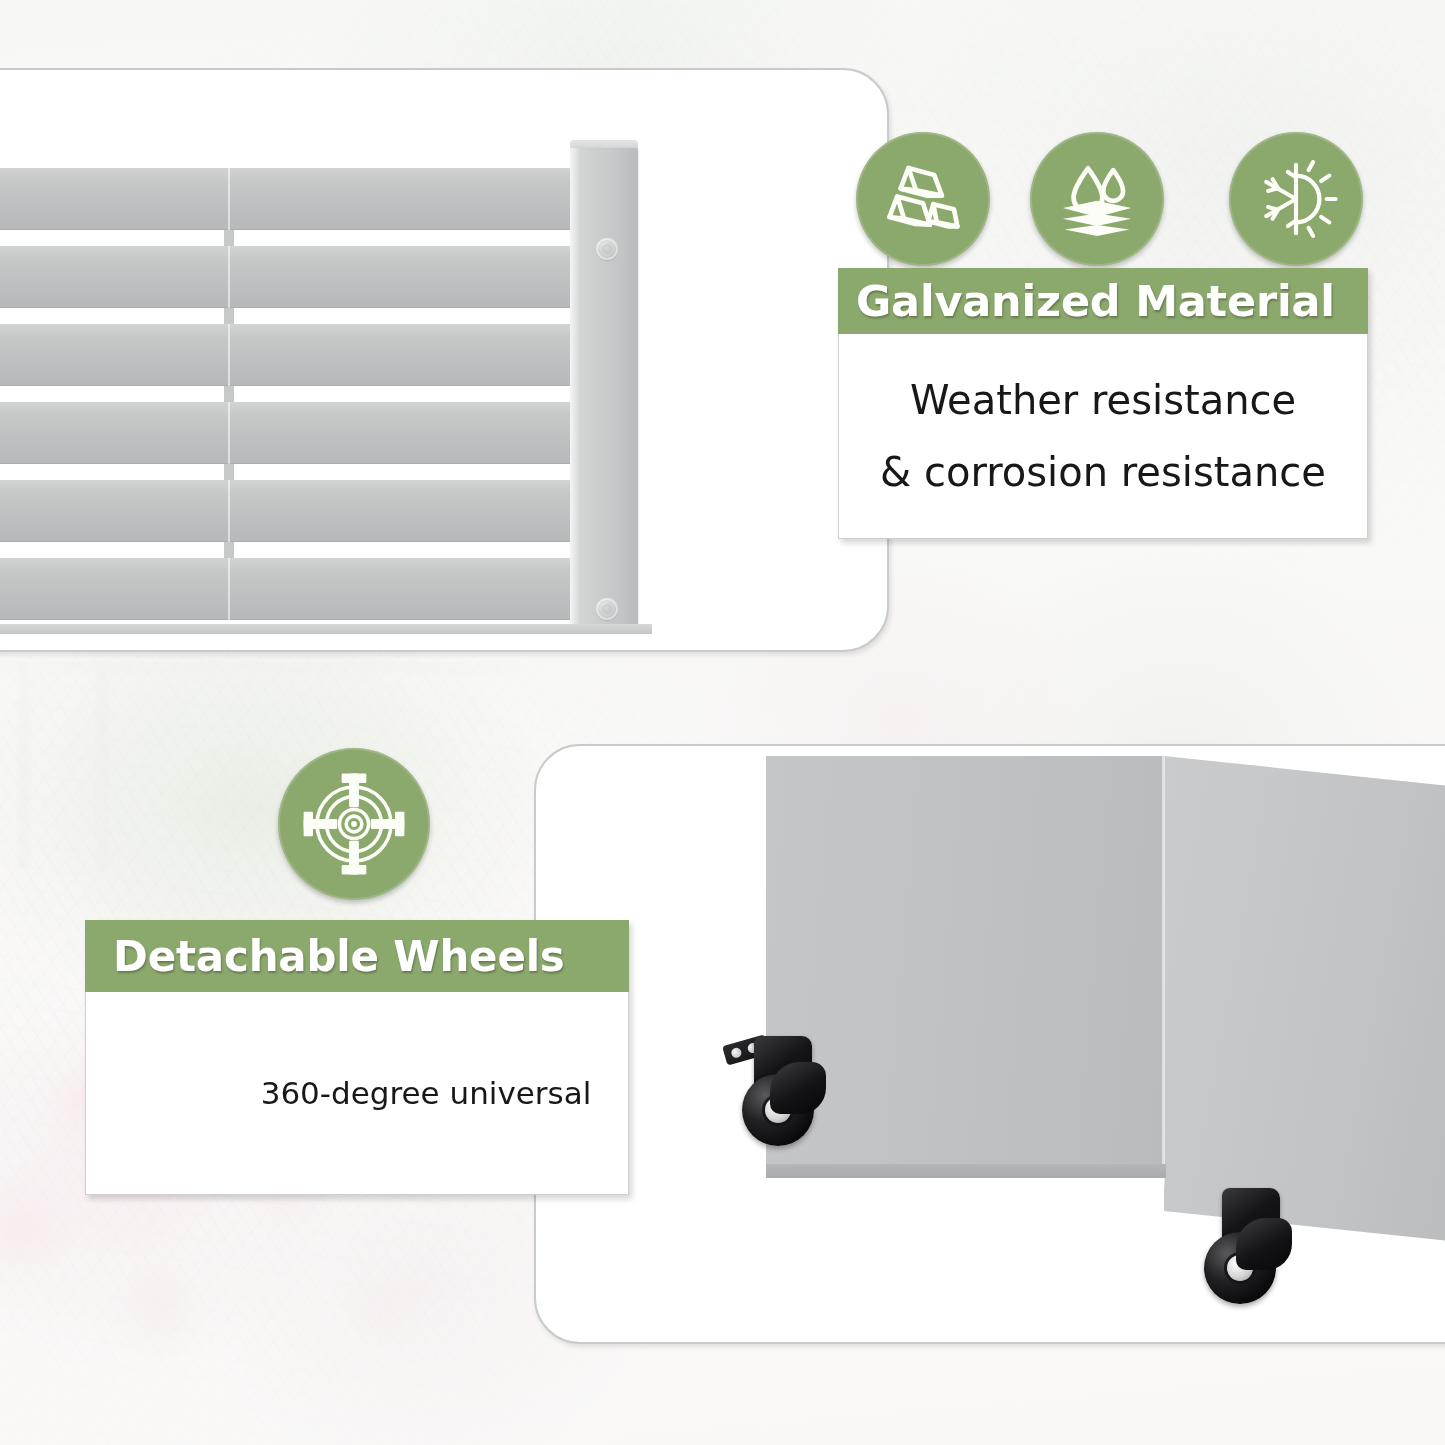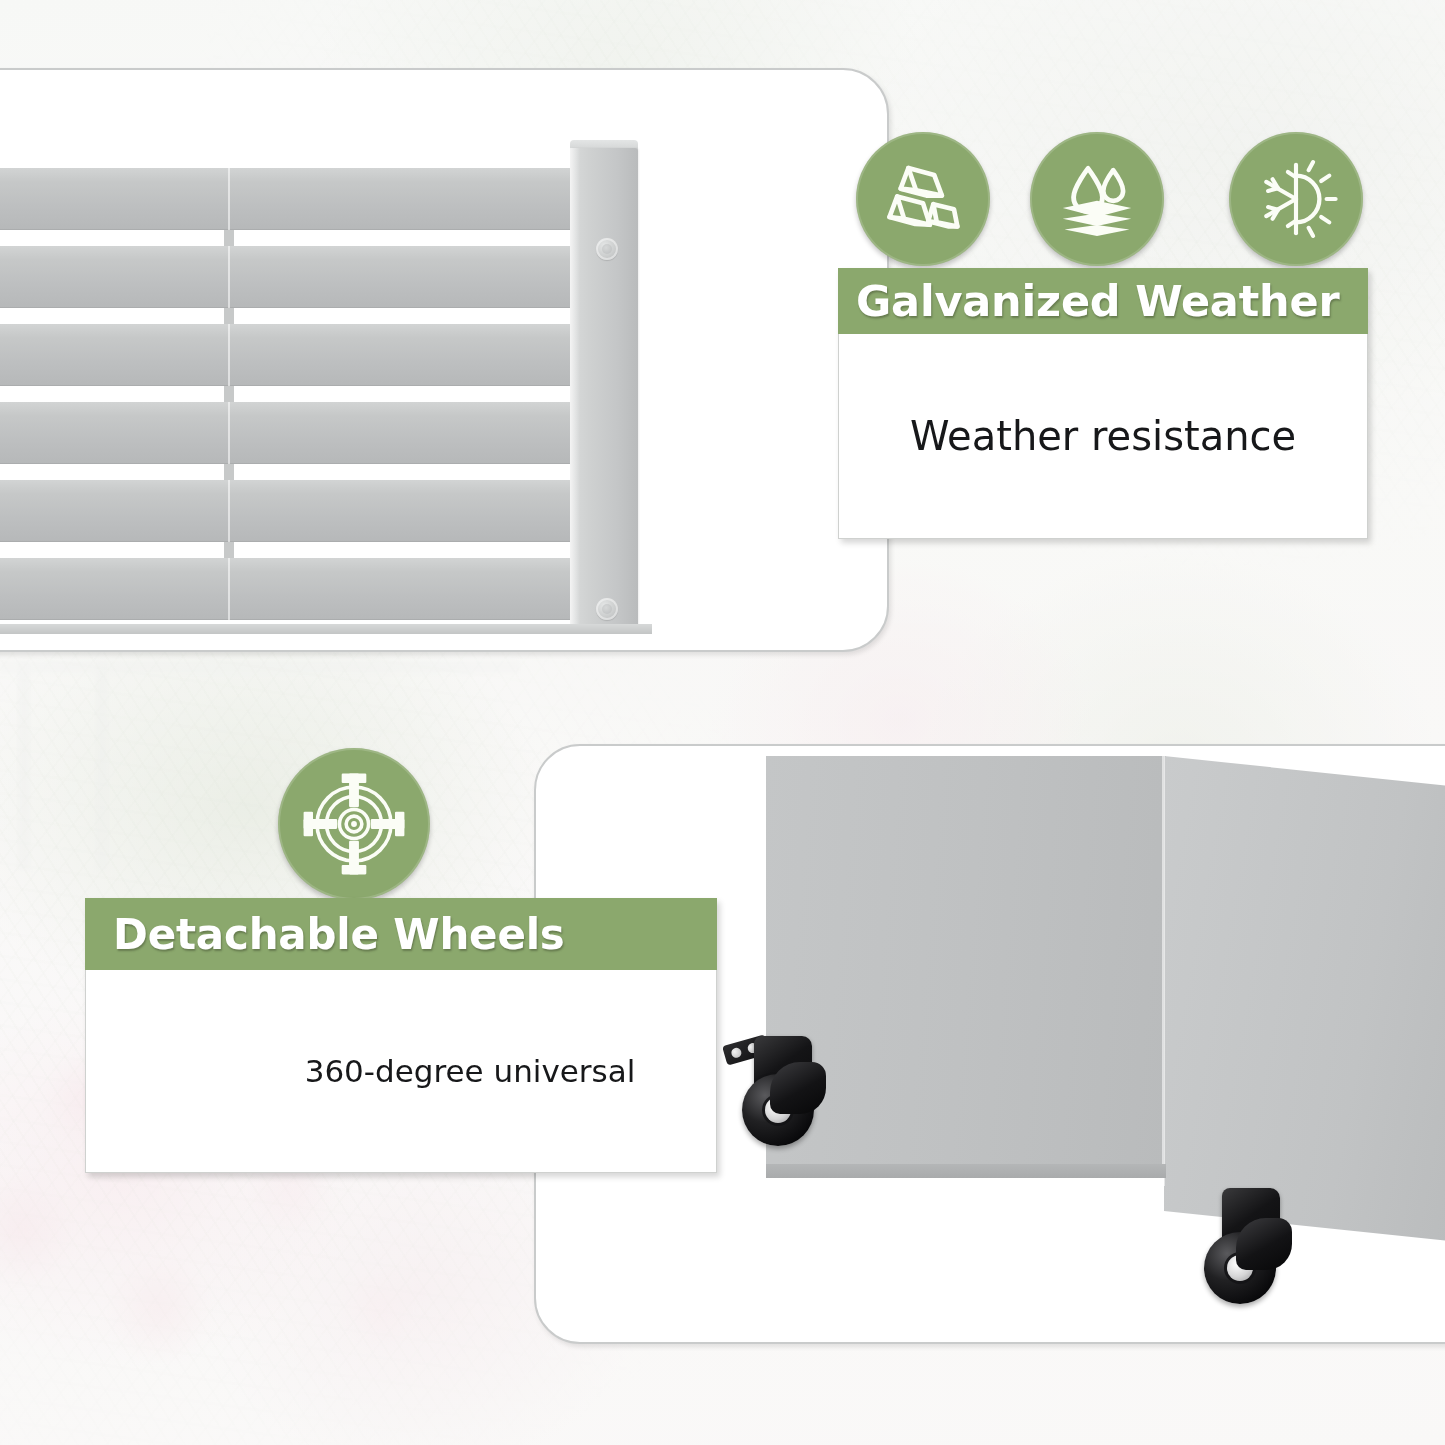--- a/index.html
+++ b/index.html
@@ -311,21 +311,21 @@
   }
   #callout-galvanized .callout-body {
     height: 205px;
     padding: 12px 10px;
     align-items: center;
     font-size: 40px;
     line-height: 72px;
   }
 
   
-  #callout-wheels { left: 85px; top: 898px; width: 632px; }
+  #callout-wheels { left: 85px; top: 920px; width: 544px; }
   #callout-wheels .callout-head {
     height: 72px;
     font-size: 42px;
     padding-left: 28px;
   }
   #callout-wheels .callout-body {
     height: 203px;
     padding: 0 4px;
     font-size: 31px;
     line-height: 63px;
@@ -481,23 +481,24 @@
       <g fill="#fbfdf6" stroke="none">
         <rect x="39" y="5" width="22" height="8.4" rx="1"></rect>
         <rect x="39" y="86.6" width="22" height="8.4" rx="1"></rect>
         <rect x="5" y="39" width="8.4" height="22" rx="1"></rect>
         <rect x="86.6" y="39" width="8.4" height="22" rx="1"></rect>
       </g>
     </svg>
   </div>
 
   <div class="callout" id="callout-galvanized">
-    <div class="callout-head">Galvanized Weather</div>
+    <div class="callout-head">Galvanized Material</div>
     <div class="callout-body">
       <div class="line">Weather resistance</div>
+      <div class="line">&amp; corrosion resistance</div>
     </div>
   </div>
 
   <div class="callout" id="callout-wheels">
     <div class="callout-head">Detachable Wheels</div>
     <div class="callout-body">
       <div class="line indent">360-degree universal</div>
     </div>
   </div>
 

